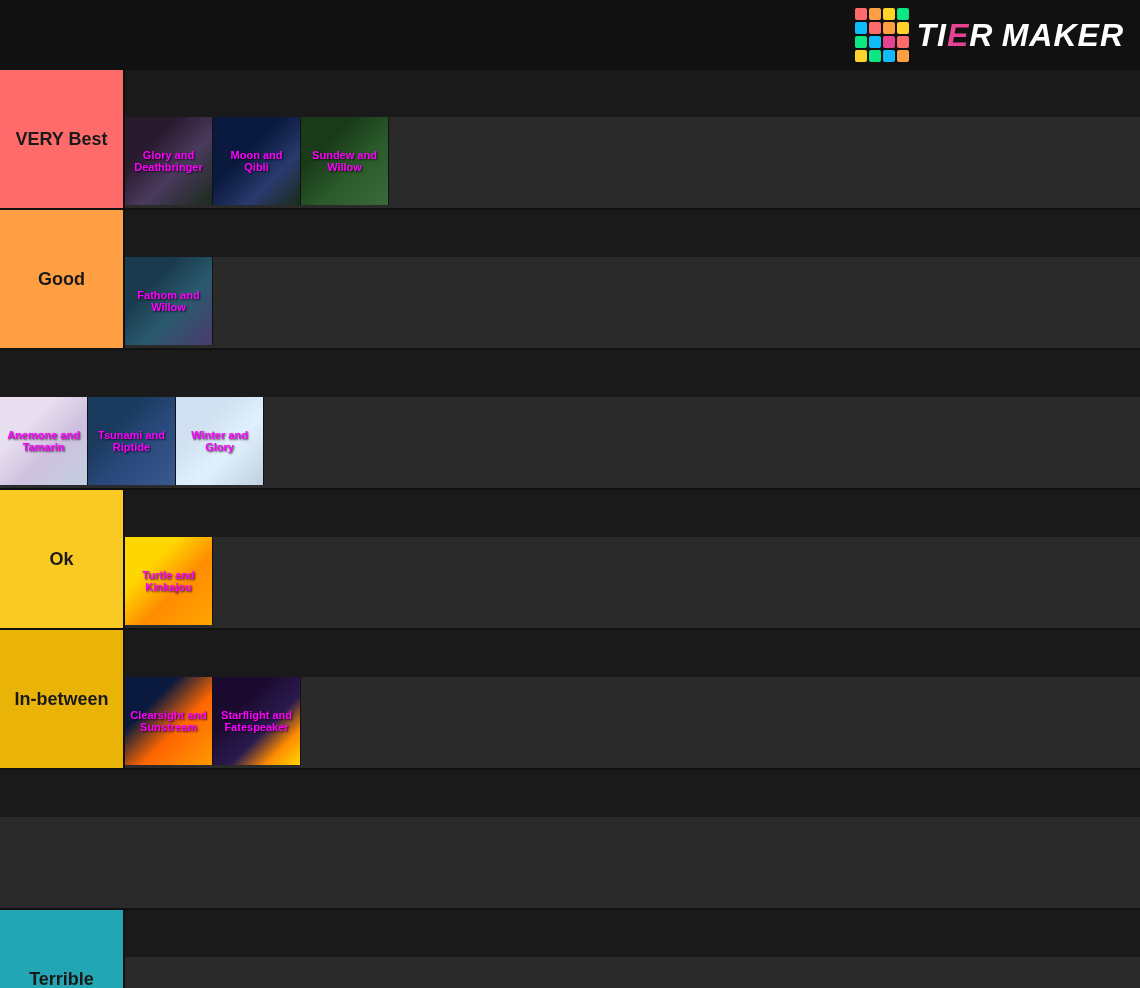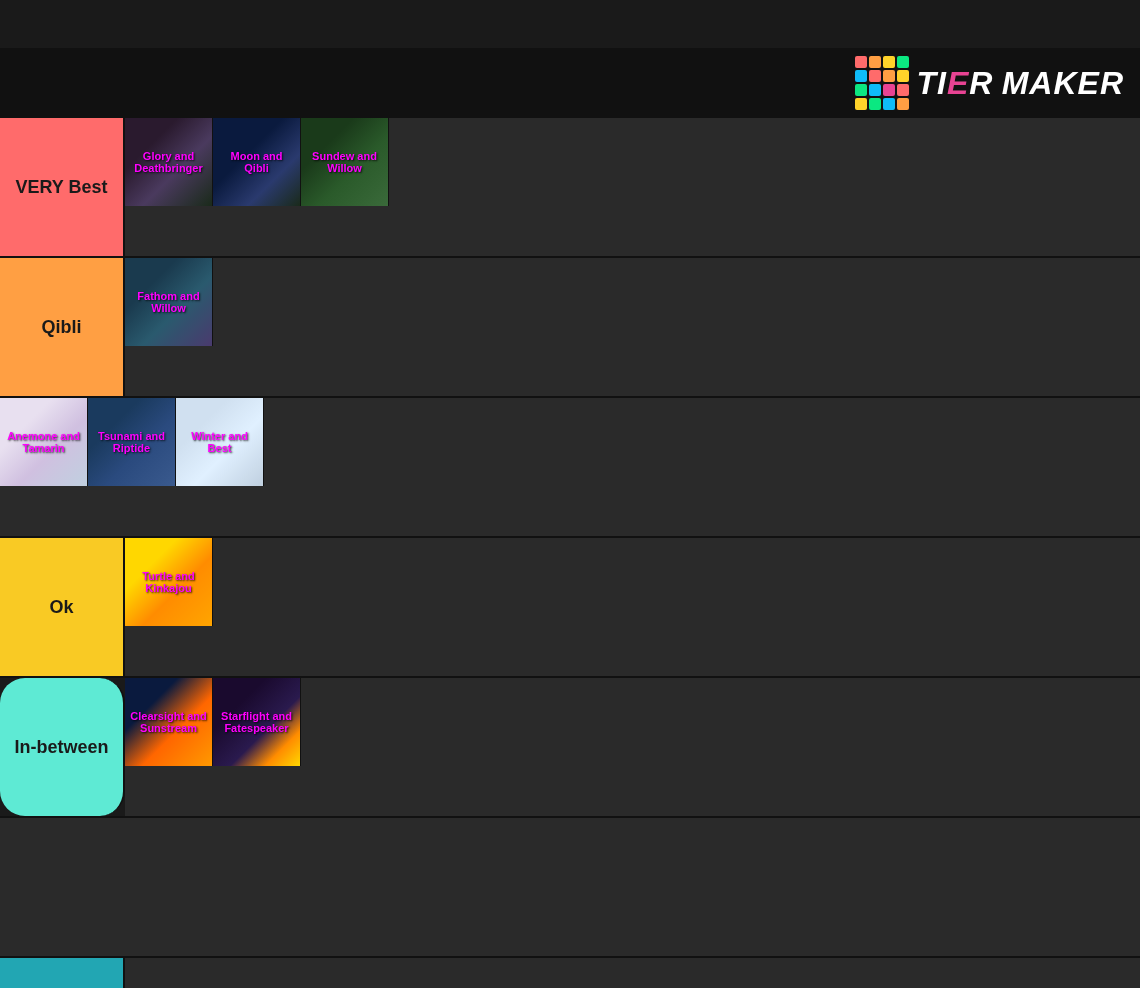--- a/index.html
+++ b/index.html
@@ -10,21 +10,20 @@
       min-height: 988px;
     }
 
     .header {
       display: flex;
       justify-content: flex-end;
       align-items: center;
       padding: 8px 16px;
       background: #111;
       height: 70px;
-      margin-top: 48px;
     }
 
     .tiermaker-logo {
       display: flex;
       align-items: center;
       gap: 8px;
     }
 
     .logo-grid {
       display: grid;
@@ -71,20 +70,21 @@
       border-right: 2px solid #111;
     }
 
     .tier-items {
       flex: 1;
       display: flex;
       flex-wrap: wrap;
       align-items: flex-start;
       background: #2a2a2a;
       padding: 0;
+      margin-top: 47px;
     }
 
     .tier-item {
       width: 88px;
       height: 88px;
       position: relative;
       overflow: hidden;
       border-right: 1px solid #111;
       flex-shrink: 0;
     }
@@ -165,55 +165,55 @@
           <div class="tier-item-bg img-moon-qibli"></div>
           <div class="tier-item-label">Moon and Qibli</div>
         </div>
         <div class="tier-item">
           <div class="tier-item-bg img-sundew"></div>
           <div class="tier-item-label">Sundew and Willow</div>
         </div>
       </div>
     </div>
     <div class="tier-row">
-      <div class="tier-label" style="background: rgb(255, 159, 67);">Qibli</div>
+      <div class="tier-label" style="background: rgb(255, 159, 67);">Good</div>
       <div class="tier-items">
         <div class="tier-item">
           <div class="tier-item-bg img-fathom"></div>
           <div class="tier-item-label">Fathom and Willow</div>
         </div>
       </div>
     </div>
     <div class="tier-row">
       <div class="tier-items">
         <div class="tier-item">
           <div class="tier-item-bg img-anemone"></div>
           <div class="tier-item-label">Anemone and Tamarin</div>
         </div>
         <div class="tier-item">
           <div class="tier-item-bg img-tsunami"></div>
           <div class="tier-item-label">Tsunami and Riptide</div>
         </div>
         <div class="tier-item">
           <div class="tier-item-bg img-winter"></div>
-          <div class="tier-item-label">Winter and Best</div>
+          <div class="tier-item-label">Winter and Glory</div>
         </div>
       </div>
     </div>
     <div class="tier-row">
       <div class="tier-label" style="background: rgb(249, 202, 36);">Ok</div>
       <div class="tier-items">
         <div class="tier-item">
           <div class="tier-item-bg img-turtle"></div>
           <div class="tier-item-label">Turtle and Kinkajou</div>
         </div>
       </div>
     </div>
     <div class="tier-row">
-      <div class="tier-label" style="background: #5eead4; border-radius: 25px;">In-between</div>
+      <div class="tier-label" style="background: #eab308;">In-between</div>
       <div class="tier-items">
         <div class="tier-item">
           <div class="tier-item-bg img-clearsight-sun"></div>
           <div class="tier-item-label">Clearsight and Sunstream</div>
         </div>
         <div class="tier-item">
           <div class="tier-item-bg img-starflight"></div>
           <div class="tier-item-label">Starflight and Fatespeaker</div>
         </div>
       </div>

